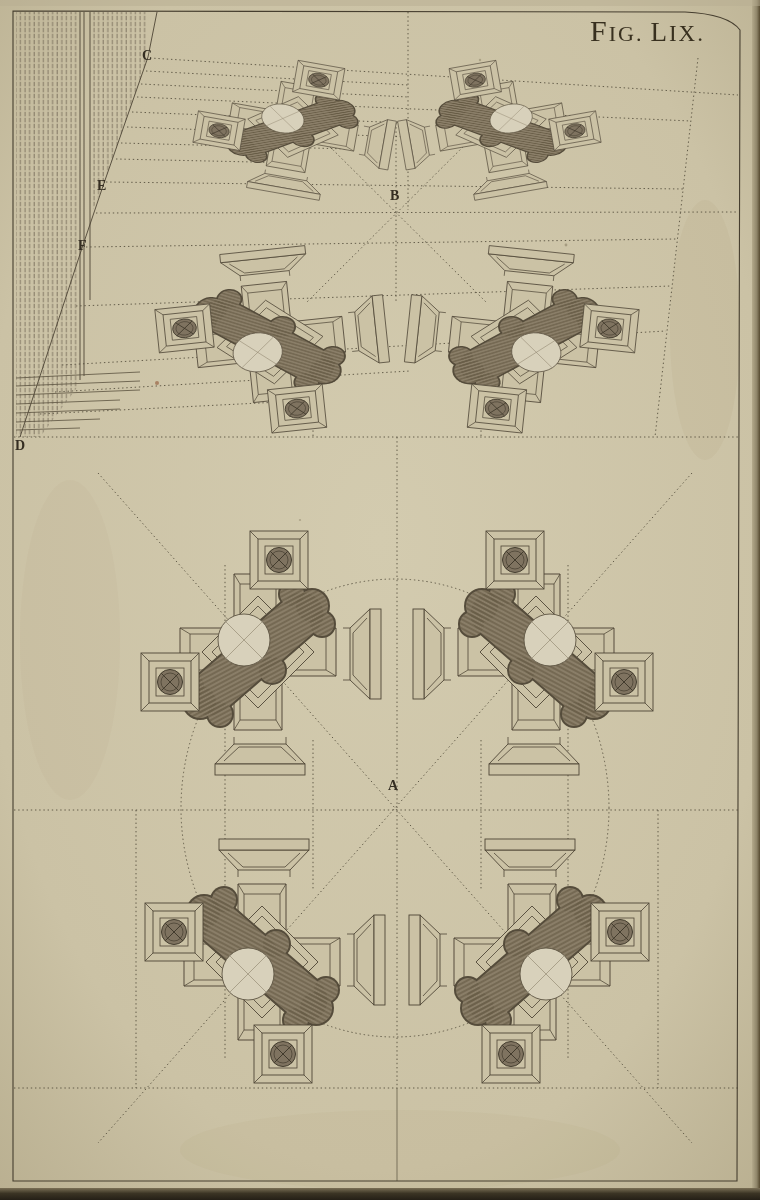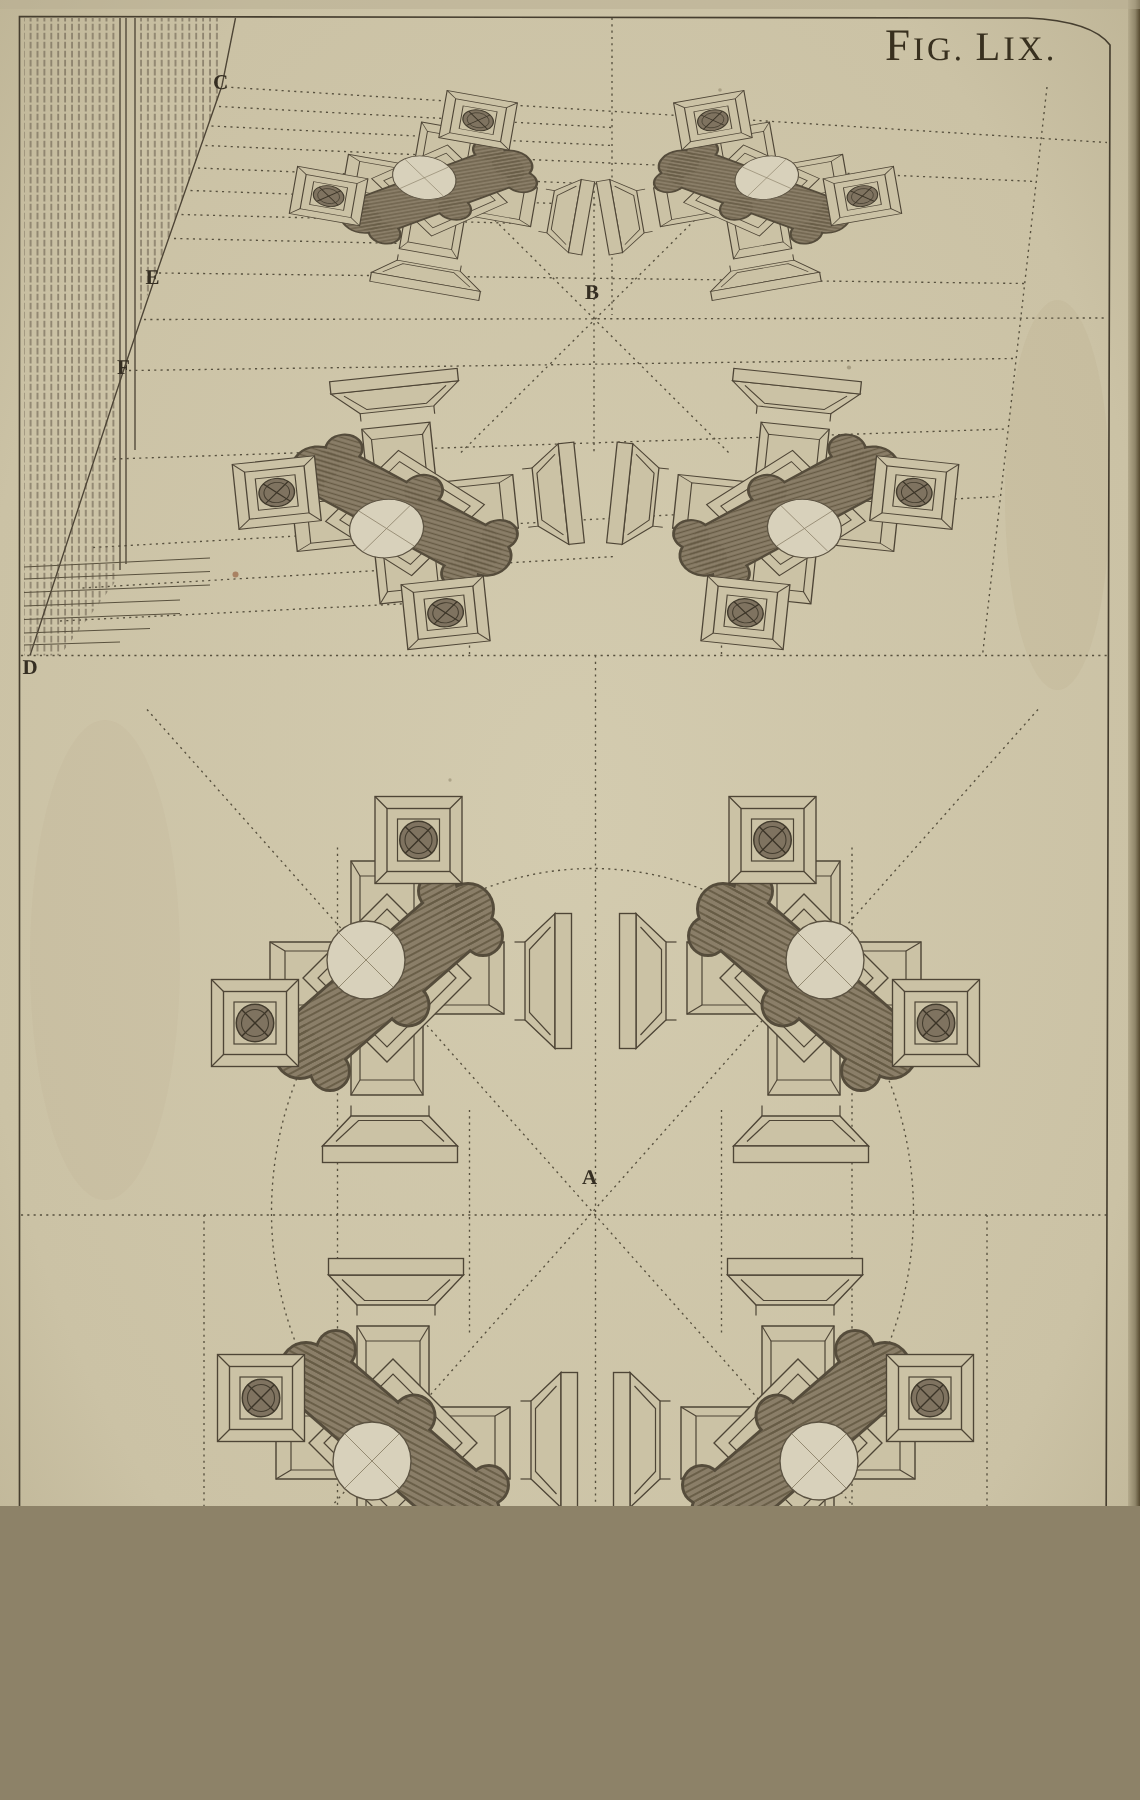--- a/index.html
+++ b/index.html
@@ -1,17 +1,17 @@
 <!DOCTYPE html>
 <html><head>
 <meta charset="utf-8">
 <style>
   html,body{margin:0;padding:0;background:#8d8268;}
   .plate{
-    position:relative;width:760px;height:1004px;overflow:hidden;
+    position:relative;width:760px;height:1200px;overflow:hidden;
     background:#d946ef;
     font-family:"Liberation Serif", serif;
   }
   .plate svg{position:absolute;left:0;top:0;}
   .fig-title{
     position:absolute;left:590px;top:14px;width:170px;
     color:#38301f;white-space:nowrap;letter-spacing:2px;
   }
   .fig-title .big{font-size:30px;}
   .fig-title .med{font-size:22px;}

